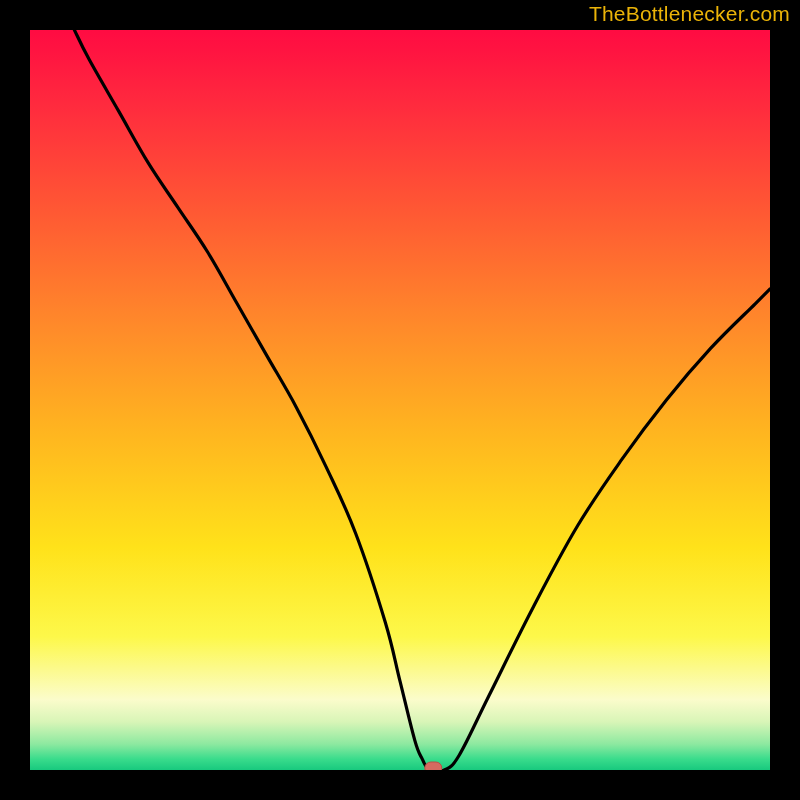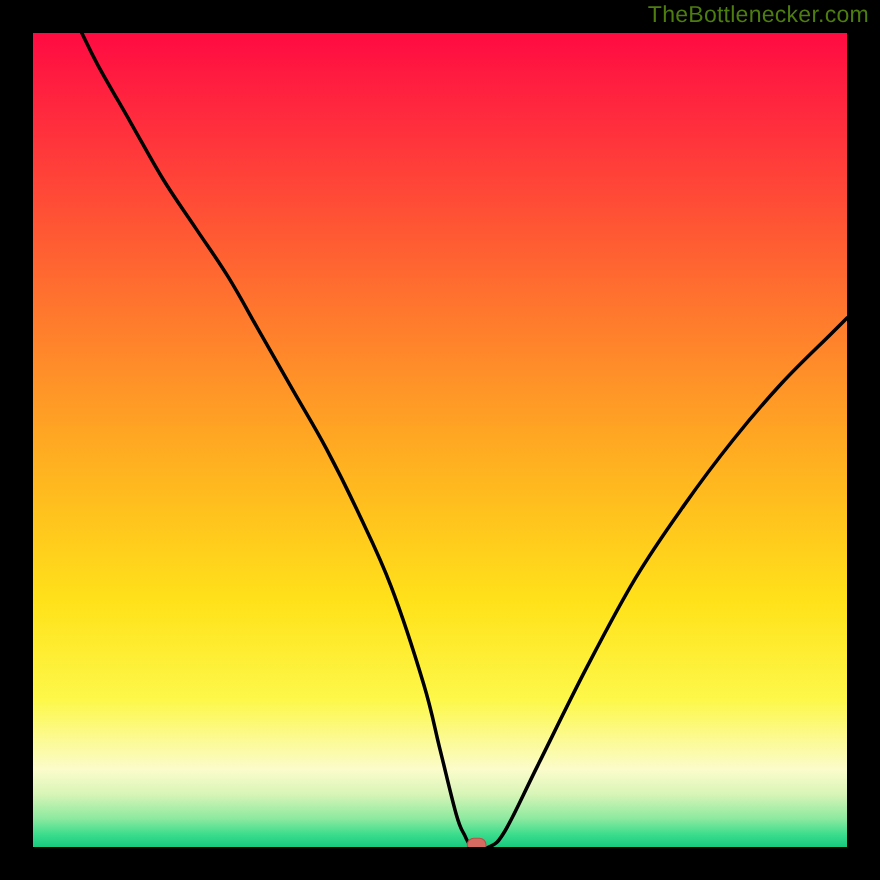--- a/index.html
+++ b/index.html
@@ -16,21 +16,21 @@
     left: 0;
     top: 0;
     width: 800px;
     height: 800px;
     background: #000;
   }
   .attribution {
     position: absolute;
     top: 2px;
     right: 10px;
-    color: #4d7c0f;
+    color: #eab308;
     font-size: 21px;
     font-weight: 400;
     letter-spacing: 0.2px;
   }
   .plot-wrap {
     position: absolute;
     left: 30px;
     top: 30px;
     width: 740px;
     height: 740px;

